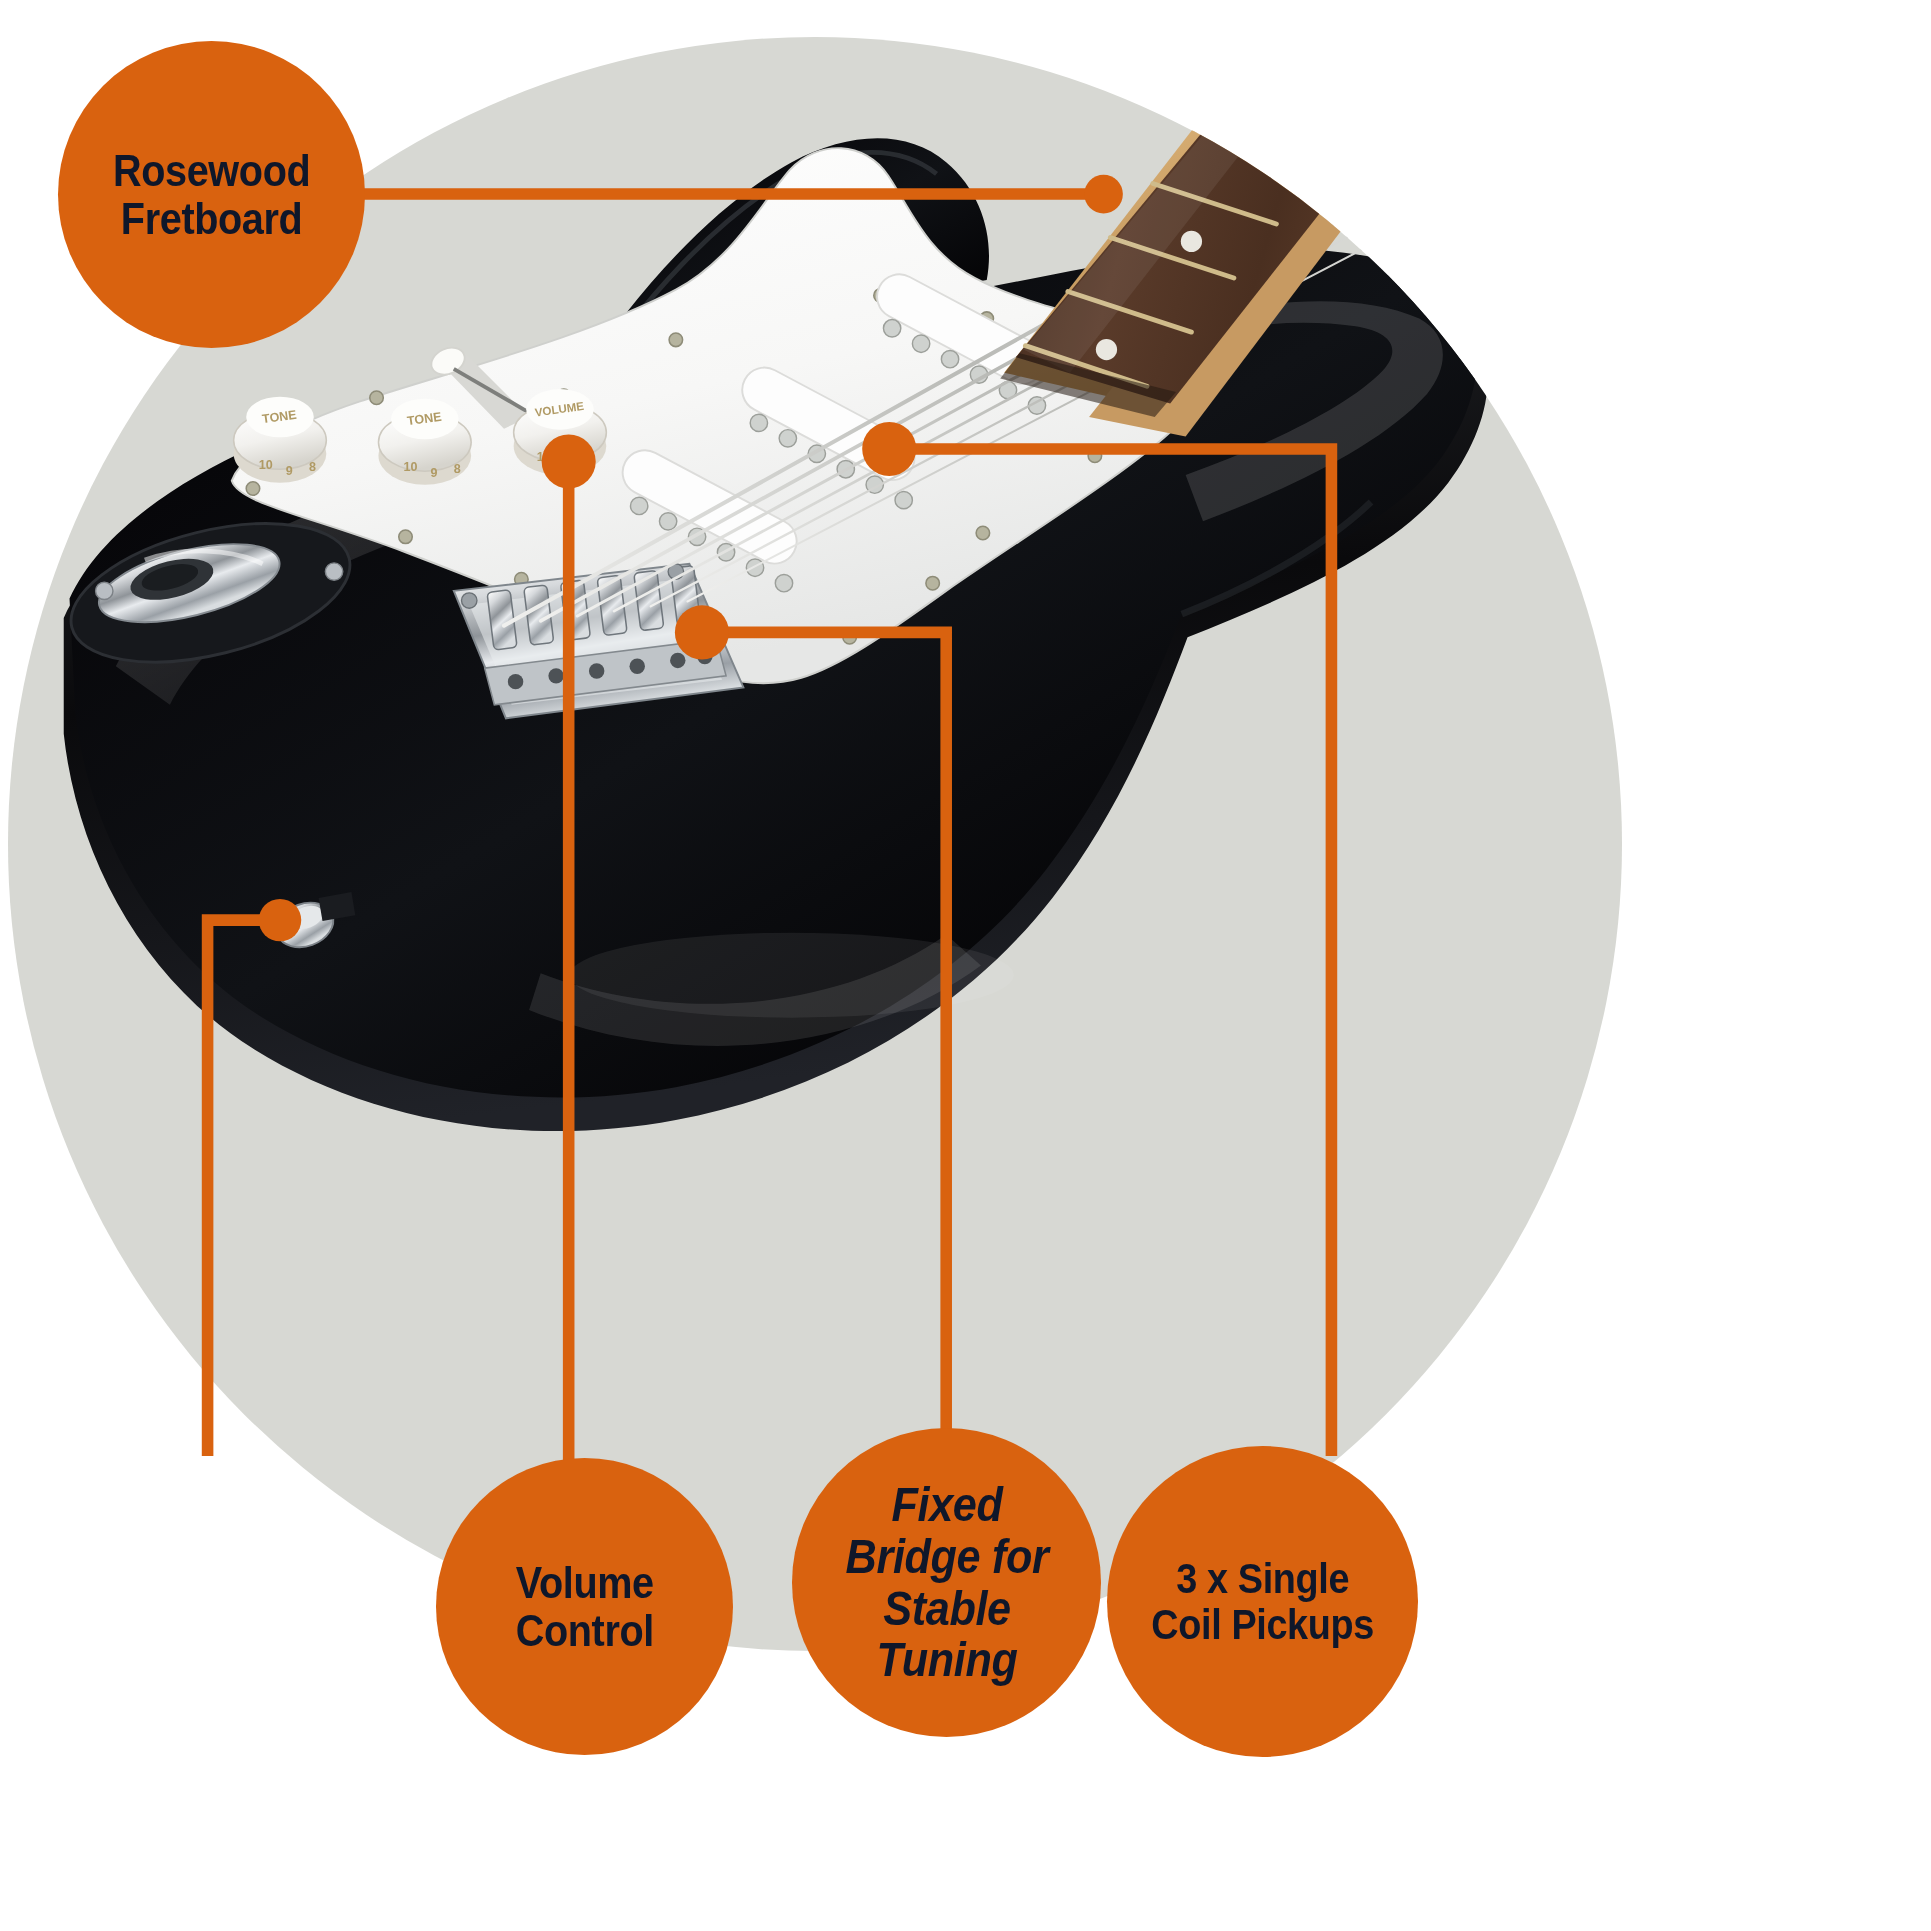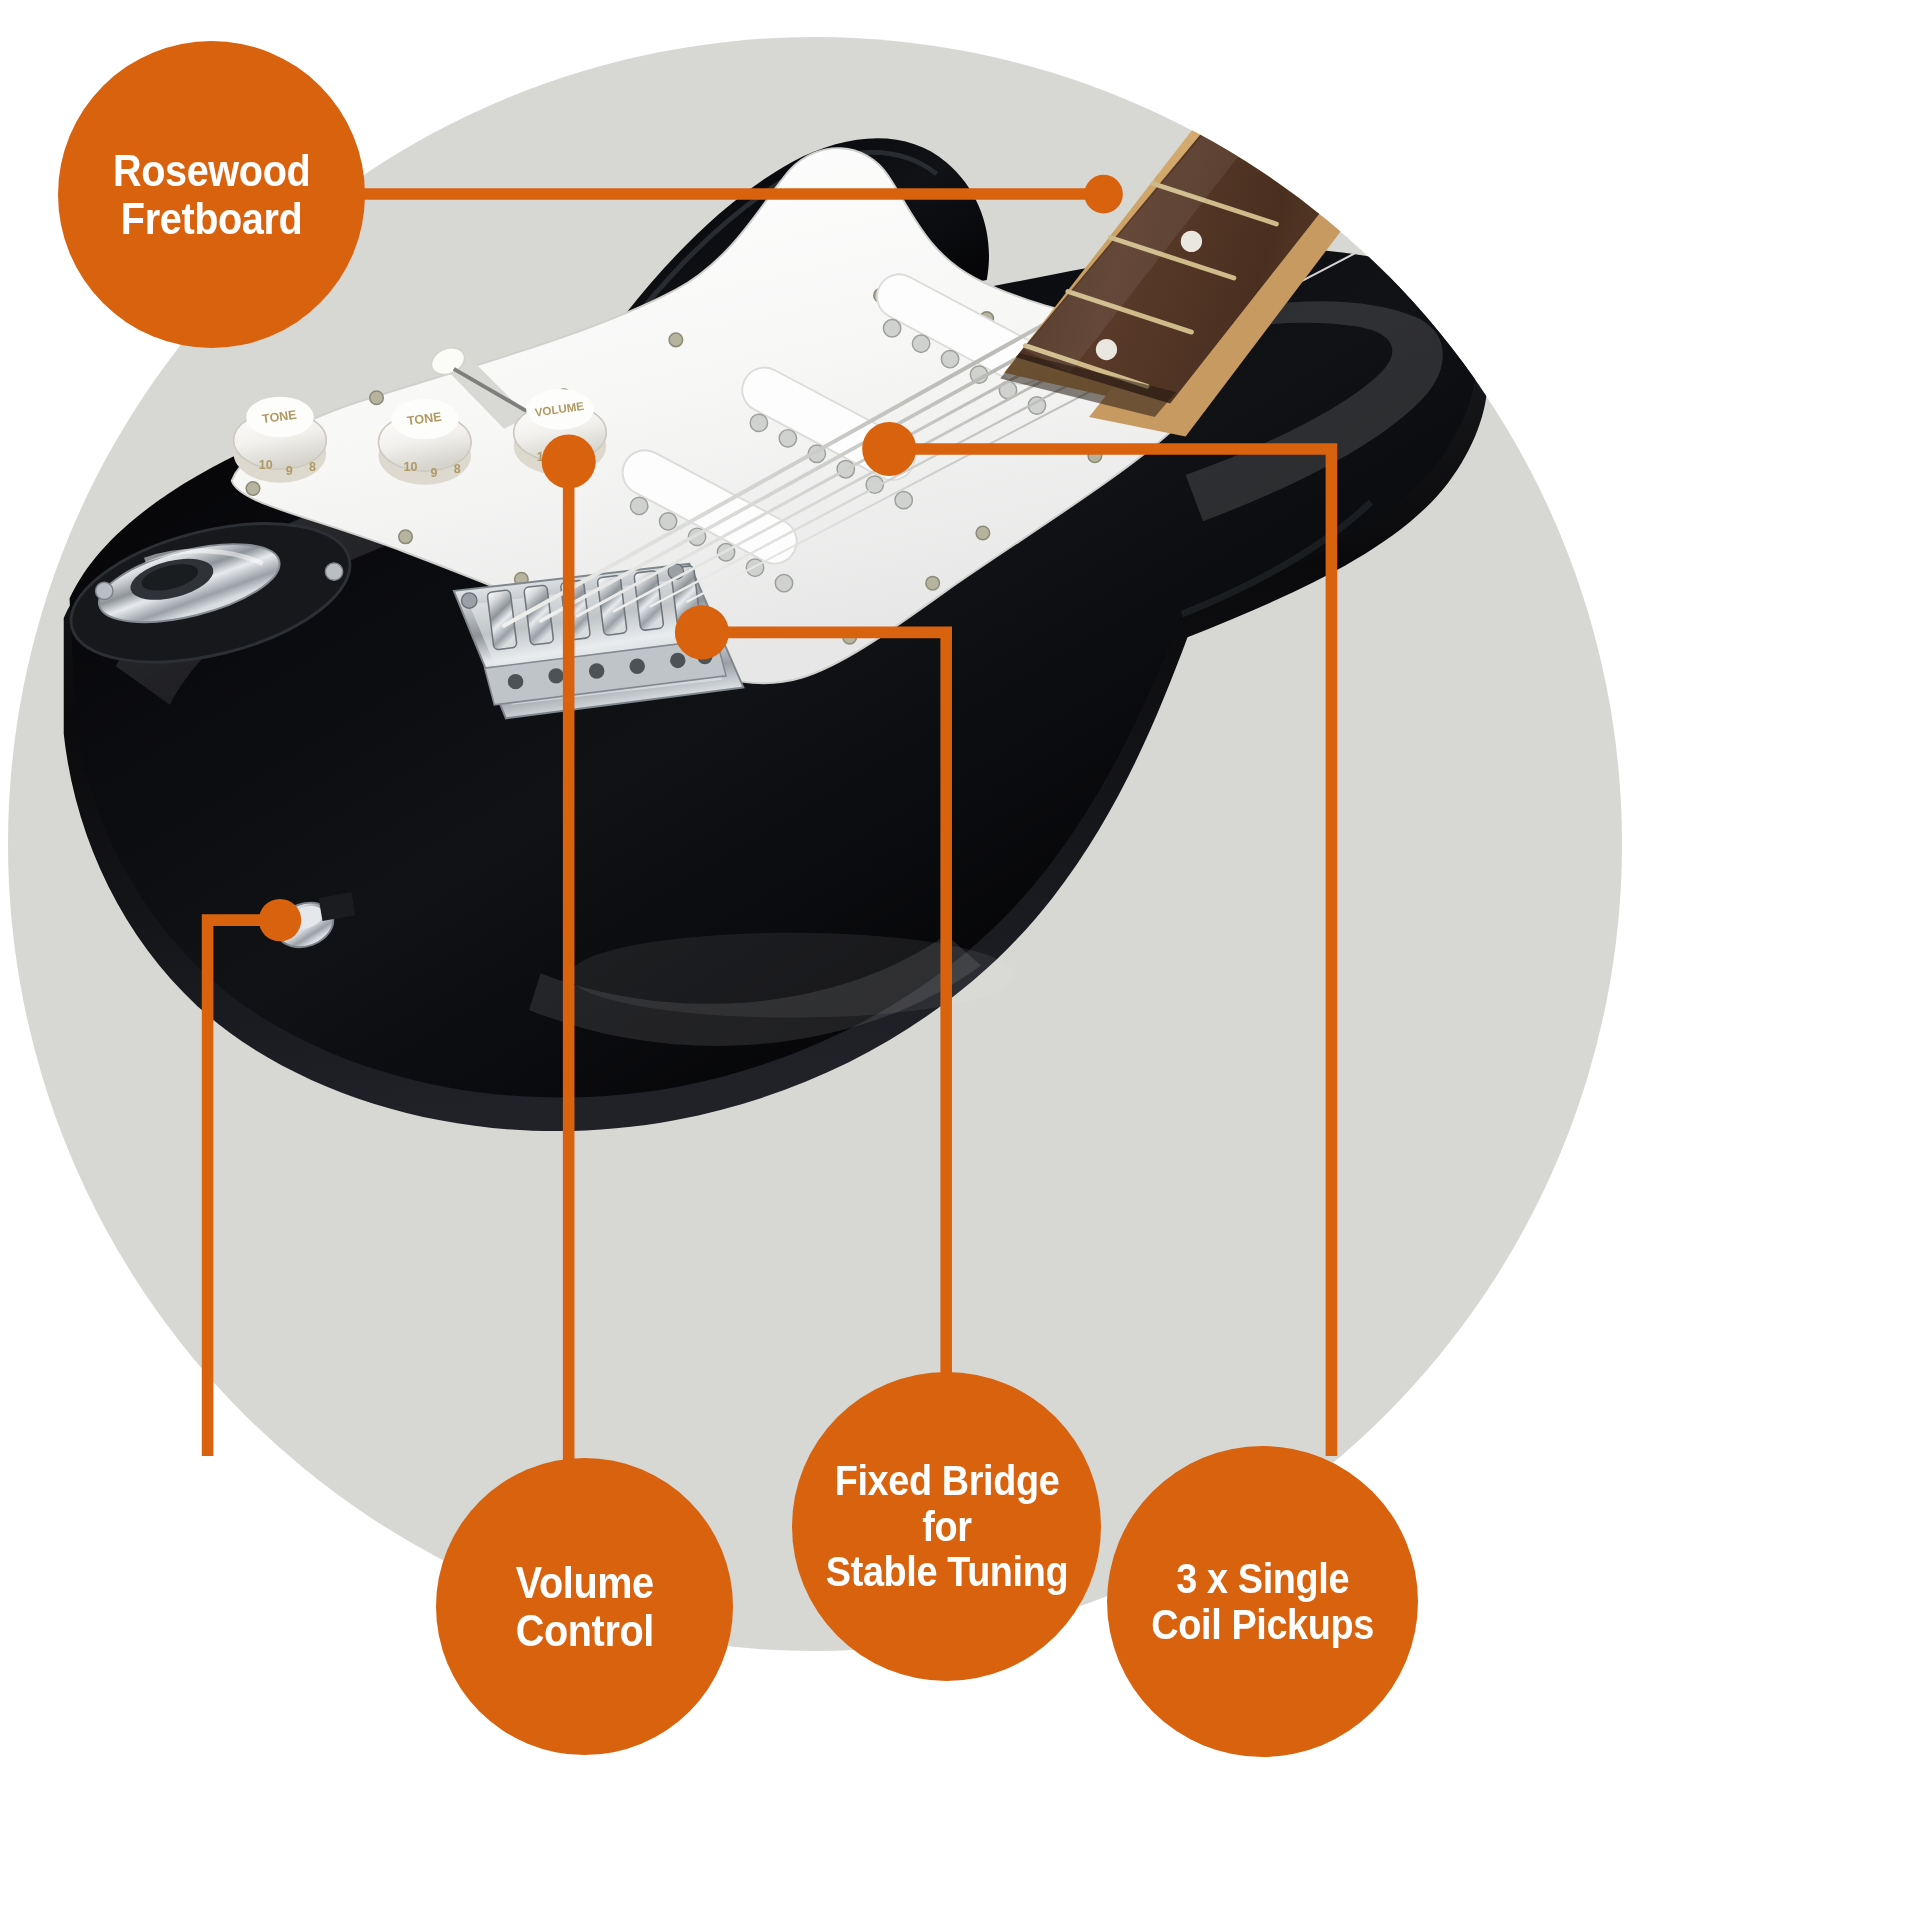--- a/index.html
+++ b/index.html
@@ -21,34 +21,34 @@
 
   
   .leaders{position:absolute;left:0;top:0;width:1931px;height:1931px;pointer-events:none;}
 
   
   .badge{
     position:absolute;border-radius:50%;
     background:#d9620f;
     display:flex;align-items:center;justify-content:center;
     text-align:center;
-    color:#ffffff;
+    color:#0f172a;
     font-weight:bold;
     line-height:1.08;
     letter-spacing:-0.4px;
     font-stretch:condensed;
     padding:0 13.5px;
     box-sizing:border-box;
   }
   .badge .lbl{display:block;white-space:pre-line;transform:scaleX(0.9);}
 
   .badge-fretboard{left:58px;top:41px;width:307px;height:307px;font-size:44px;}
   .badge-strap{left:60px;top:1446px;width:309px;height:309px;font-size:44px;}
   .badge-volume{left:436px;top:1458px;width:297px;height:297px;font-size:44px;}
-  .badge-bridge{left:792px;top:1372px;width:309px;height:309px;font-size:42px;}
+  .badge-bridge{left:792px;top:1428px;width:309px;height:309px;font-size:48px;font-style:italic;}
   .badge-pickups{left:1107px;top:1446px;width:311px;height:311px;font-size:42px;text-align:center;}
 </style>
 </head>
 <body>
 
 <div id="stage">
 
   <div class="backdrop"></div>
 
   <div class="guitar-wrap">

